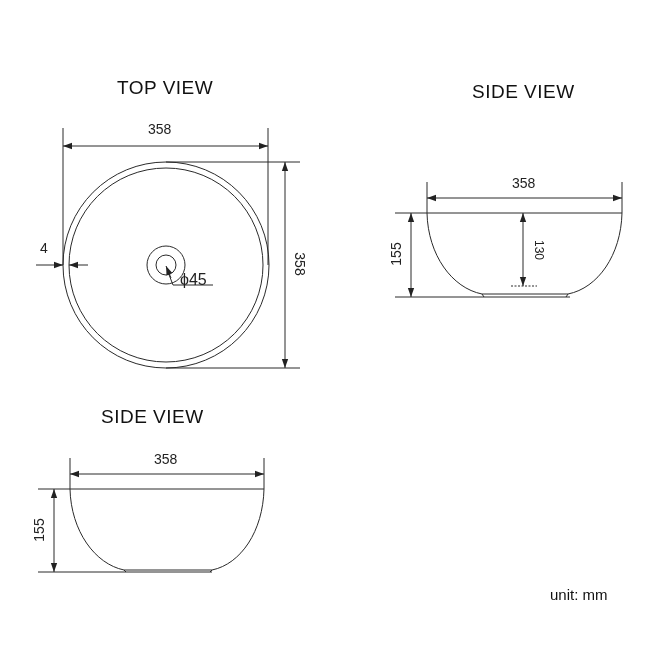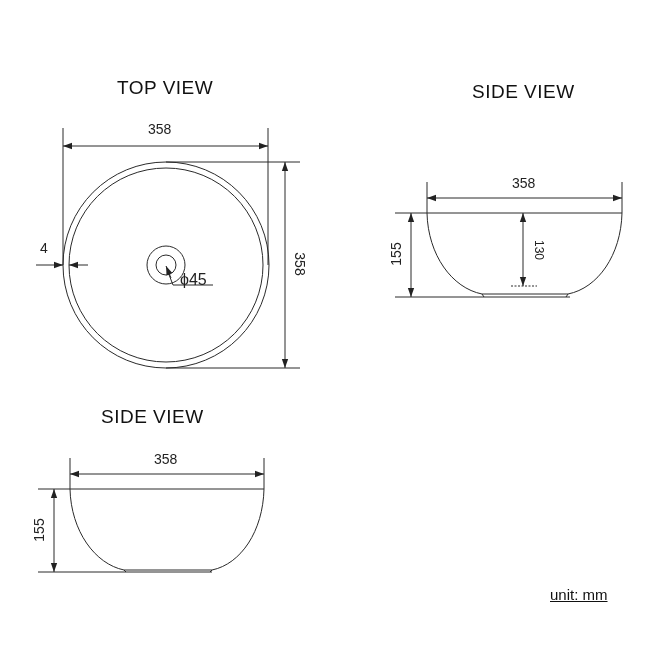--- a/index.html
+++ b/index.html
@@ -92,13 +92,13 @@
 <div class="dim" style="left:40px; top:240px;">4</div>
 <div class="dim" style="left:180px; top:271px; font-size:16px;">ϕ45</div>
 
 <div class="dim" style="left:512px; top:175px;">358</div>
 <div class="dim rot" style="left:384px; top:246px;">155</div>
 <div class="dim rot90" style="left:529px; top:243px; font-size:12px;">130</div>
 
 <div class="dim" style="left:154px; top:451px;">358</div>
 <div class="dim rot" style="left:27px; top:522px;">155</div>
 
-<div class="unit" style="left:550px; top:586px;text-decoration:underline;">unit: mm</div>
+<div class="unit" style="left:550px; top:586px;">unit: mm</div>
 
 </body></html>

